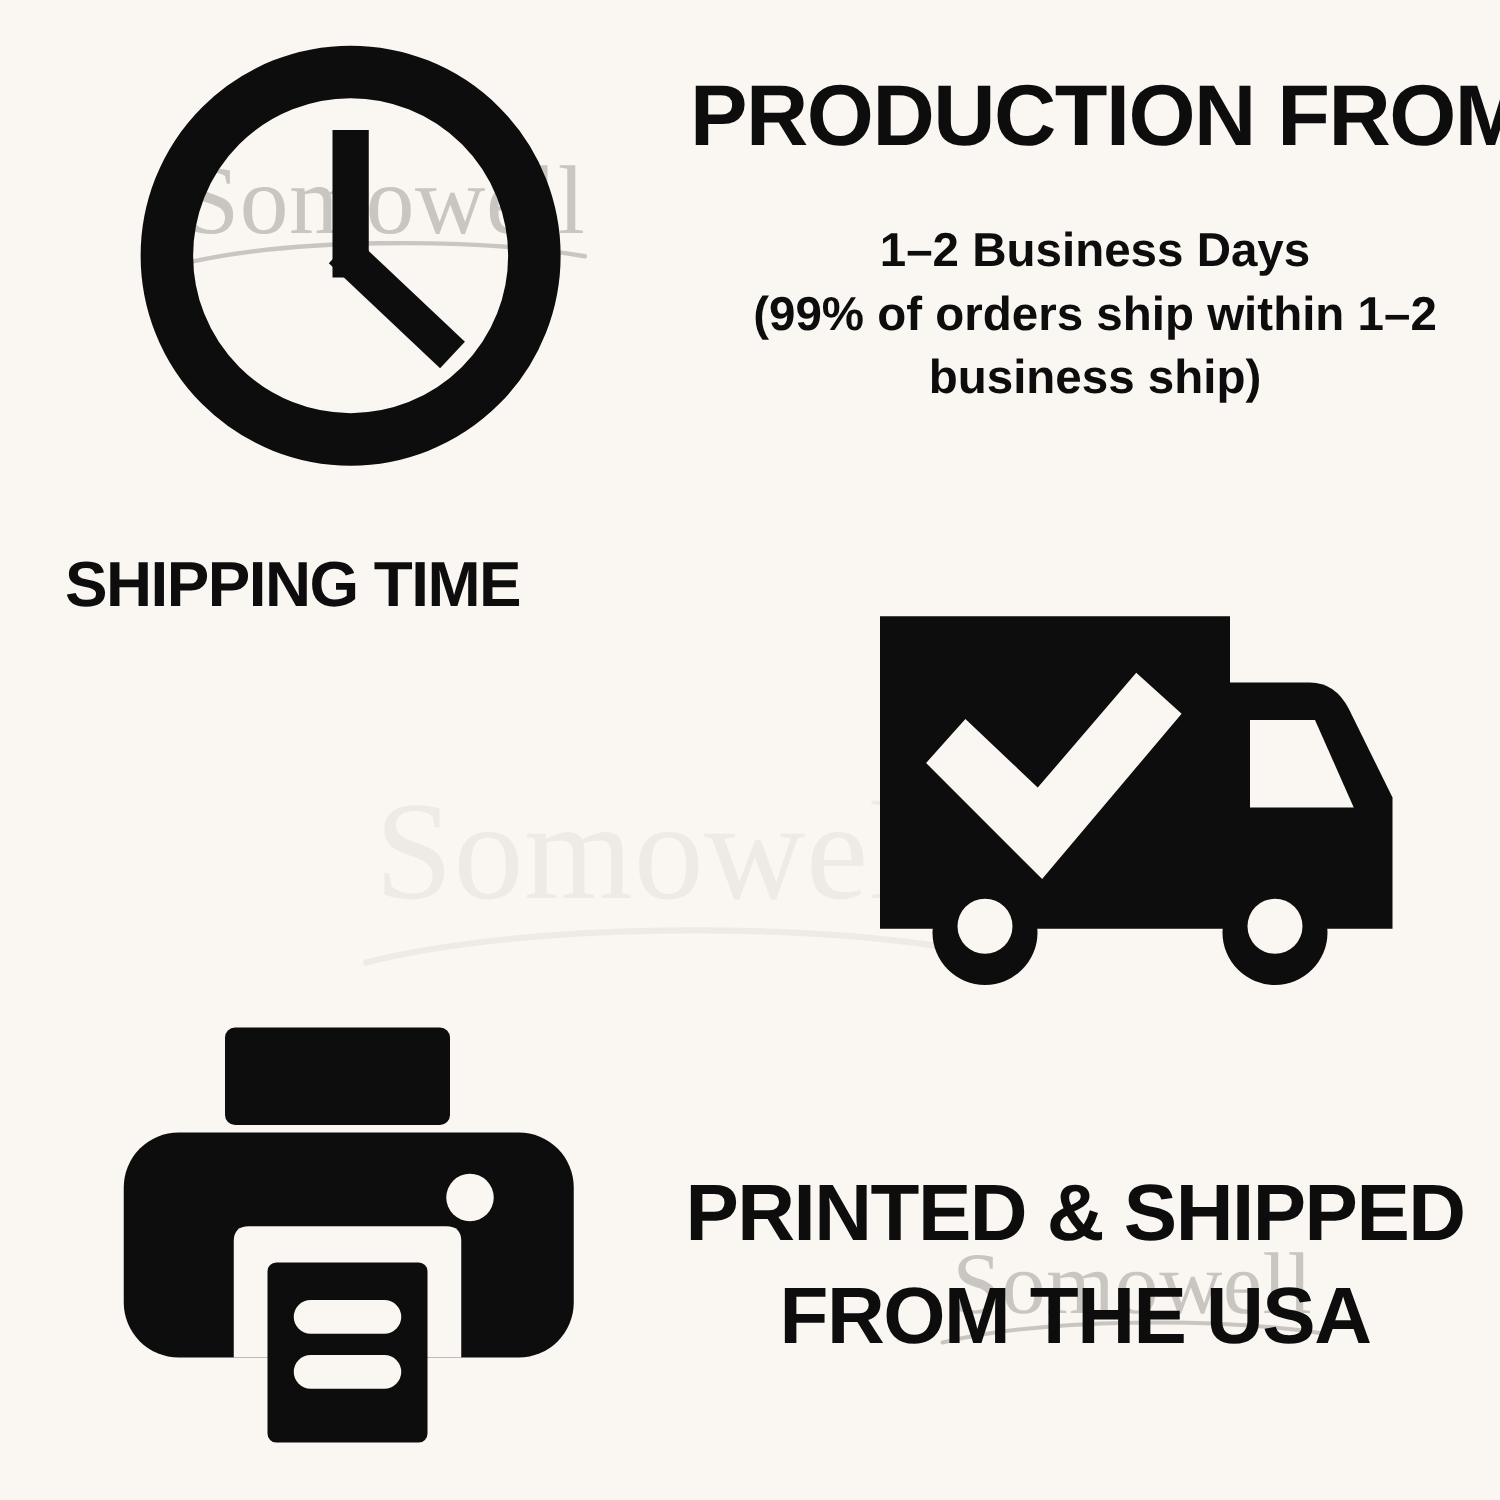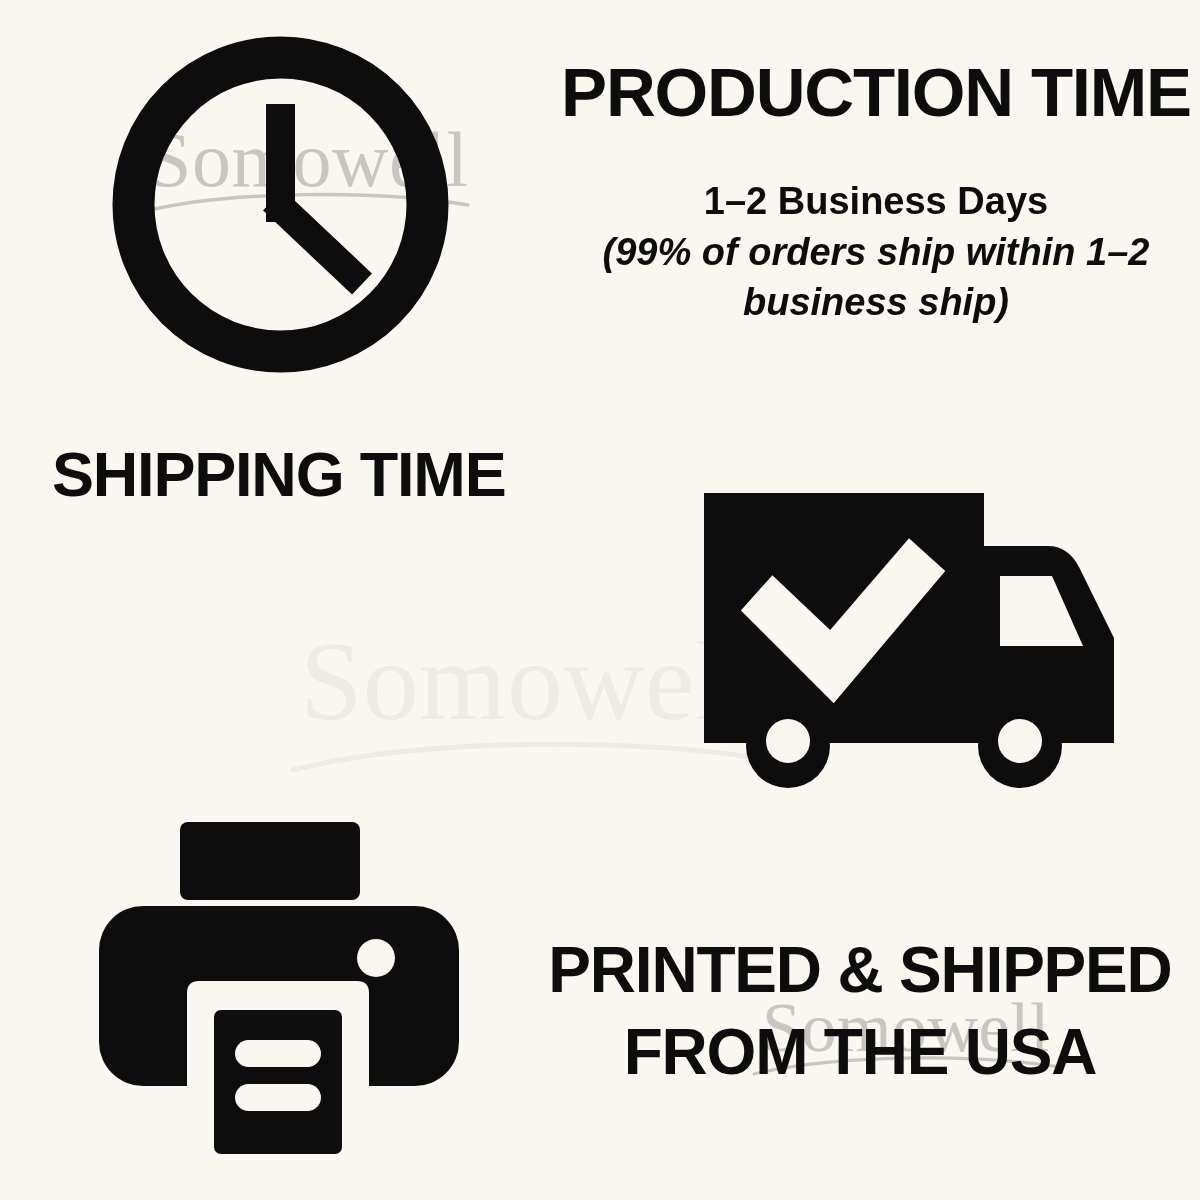--- a/index.html
+++ b/index.html
@@ -61,21 +61,20 @@
   }
   .body-line {
     font-weight: 700;
     color: #0d0d0d;
     font-size: 38px;
     line-height: 1.32;
     margin: 0;
     white-space: nowrap;
   }
   .body-line.italic {
-    font-style: italic;
   }
   .ship-line {
     font-weight: 700;
     color: #0d0d0d;
     font-size: 37px;
     line-height: 1.42;
     margin: 0;
     white-space: nowrap;
   }
 
@@ -90,21 +89,21 @@
     font-size: 69px;
     margin-bottom: 48px;
   }
 
   
   #shipping-heading {
     left: 52px;
     top: 442px;
   }
   #shipping-heading .heading {
-    font-size: 63px;
+    font-size: 51px;
   }
   #shipping-list {
     left: 10px;
     top: 592px;
     width: 610px;
     text-align: center;
   }
 
   
   #usa-text {
@@ -140,21 +139,21 @@
 
   <div class="icon-wrap" style="left:108px; top:32px;">
     <svg width="345" height="345" viewBox="0 0 345 345">
       <circle cx="172.5" cy="172.5" r="147" fill="none" stroke="#0d0d0d" stroke-width="42"></circle>
       <rect x="158" y="72" width="29" height="118" fill="#0d0d0d"></rect>
       <path d="M165 168 L254 252" stroke="#0d0d0d" stroke-width="29" fill="none"></path>
     </svg>
   </div>
 
   <div class="tblock" id="production-text">
-    <div class="heading">PRODUCTION TIME</div>
+    <div class="heading">PRODUCTION FROM</div>
     <div class="body-line">1–2 Business Days</div>
     <div class="body-line italic">(99% of orders ship within 1–2</div>
     <div class="body-line italic">business ship)</div>
   </div>
 
   <div class="tblock" id="shipping-heading">
     <div class="heading">SHIPPING TIME</div>
   </div>
 
 

